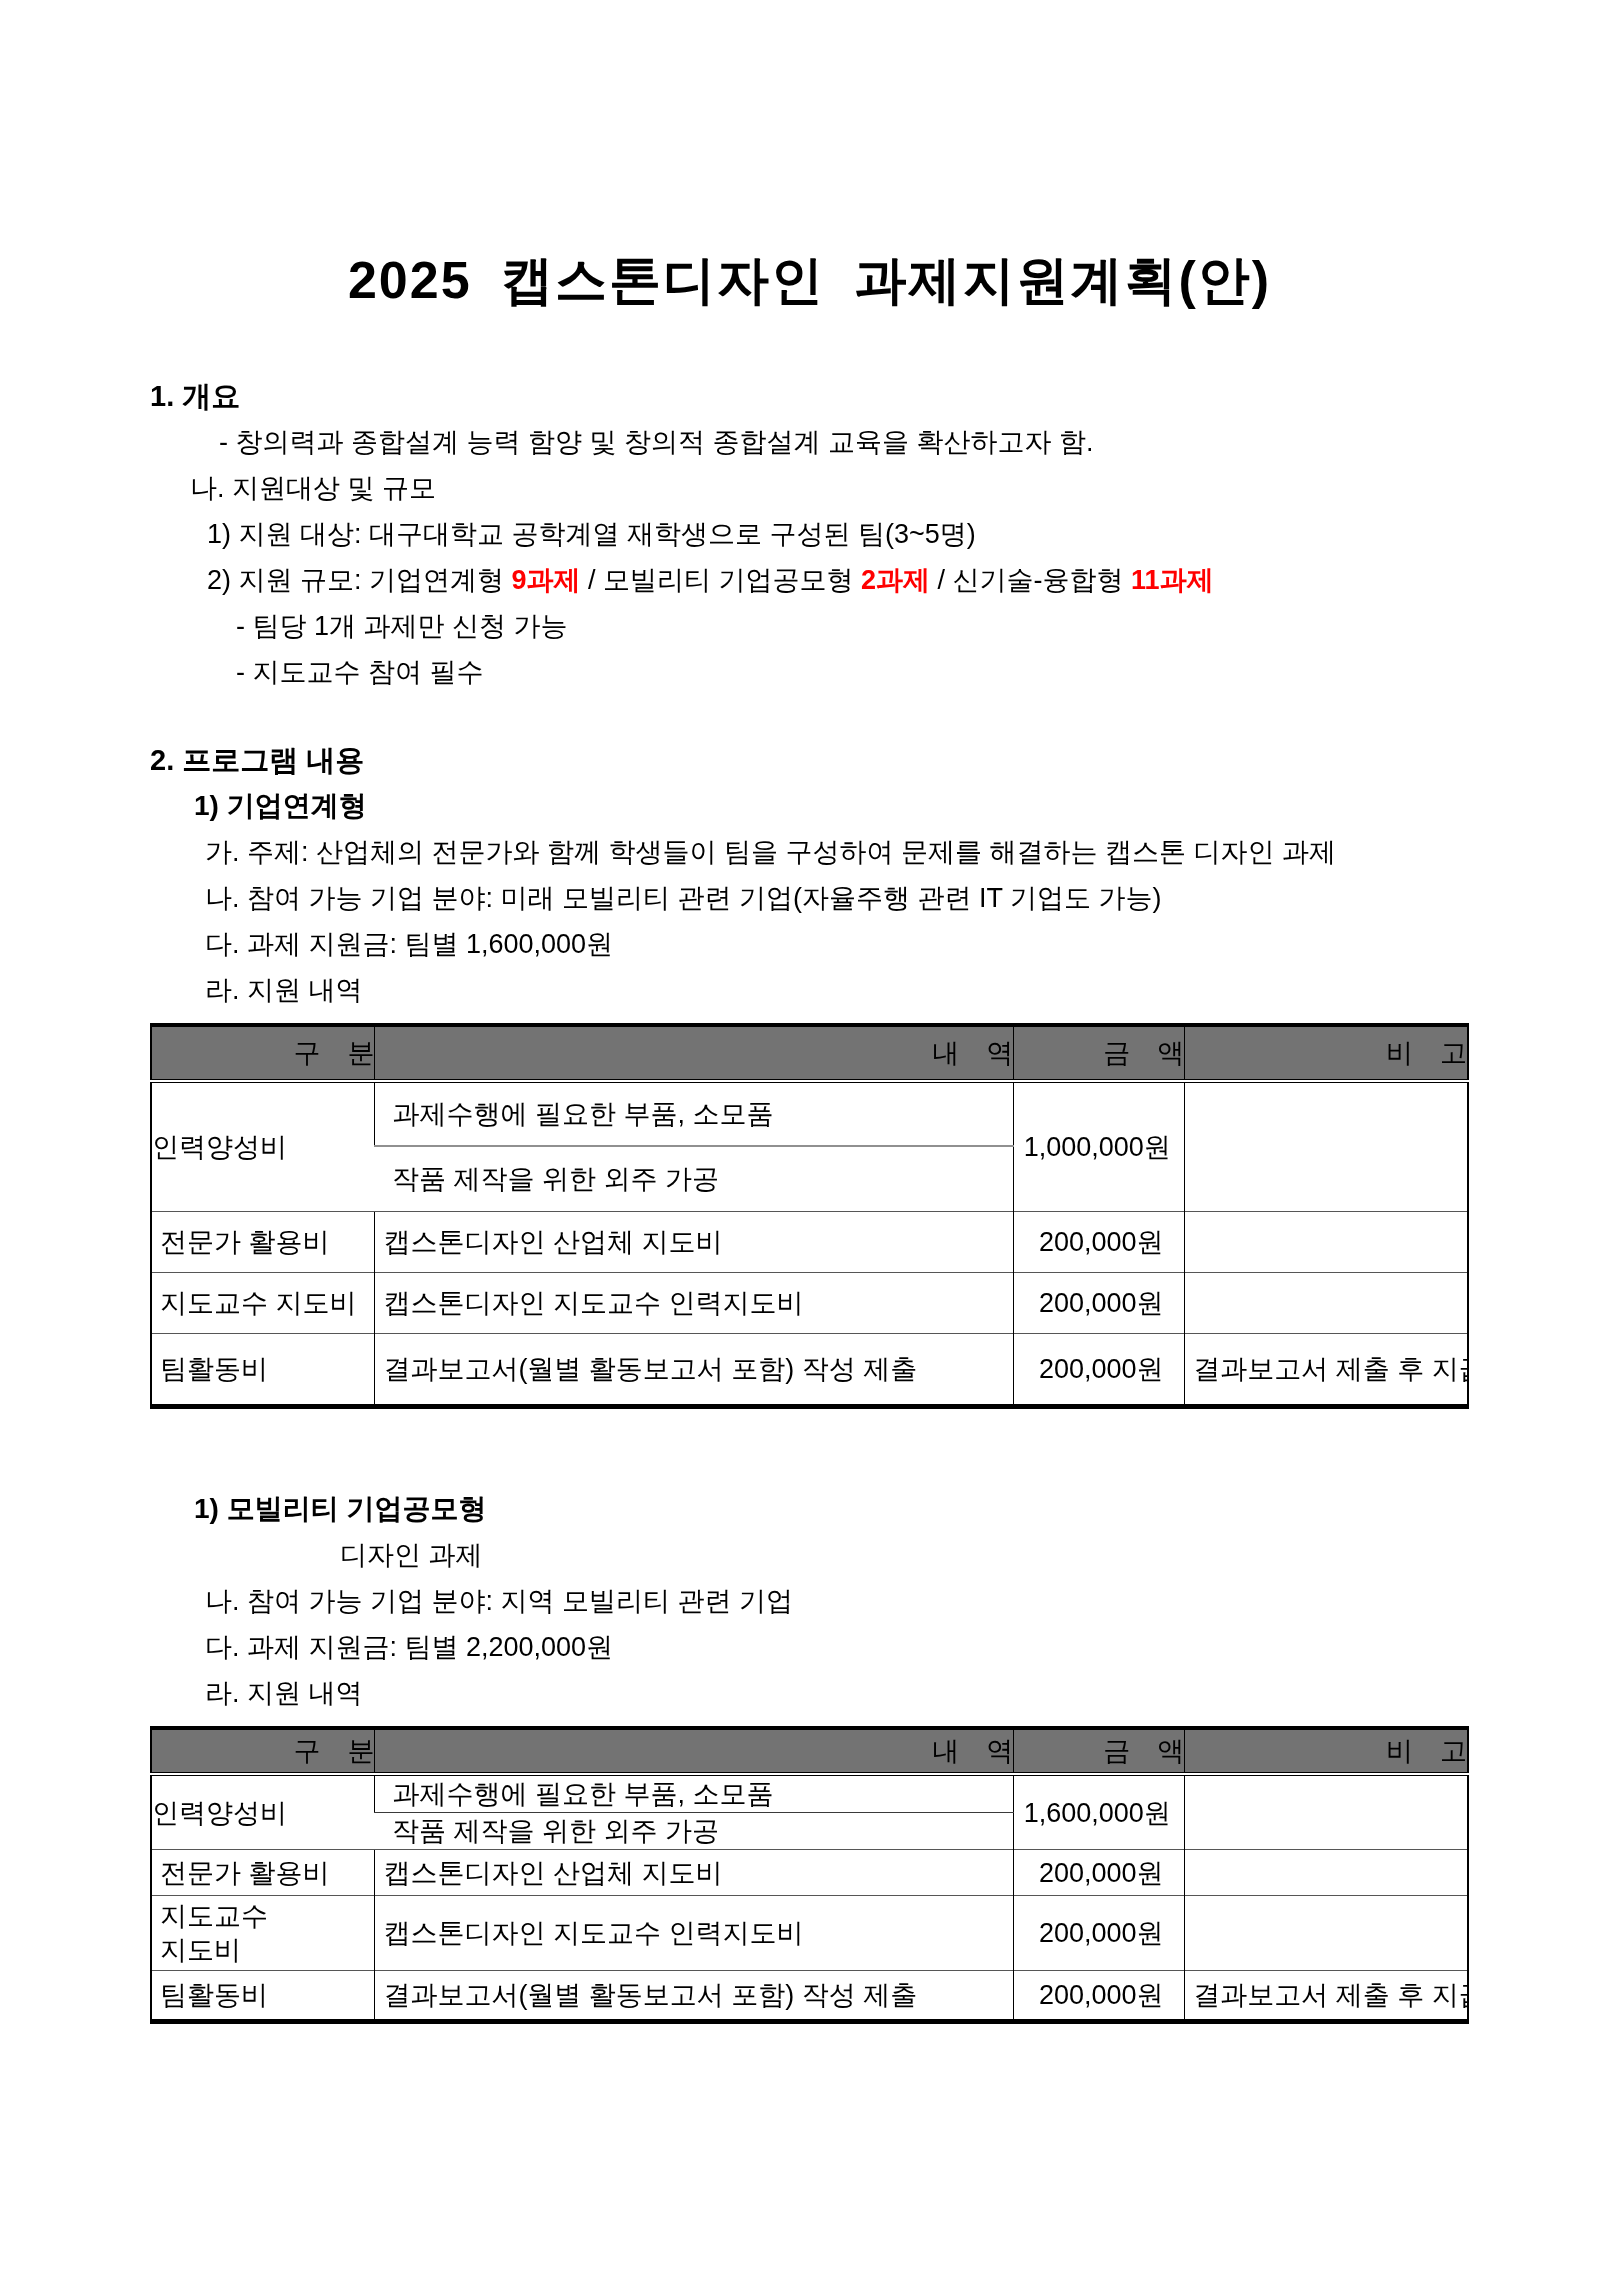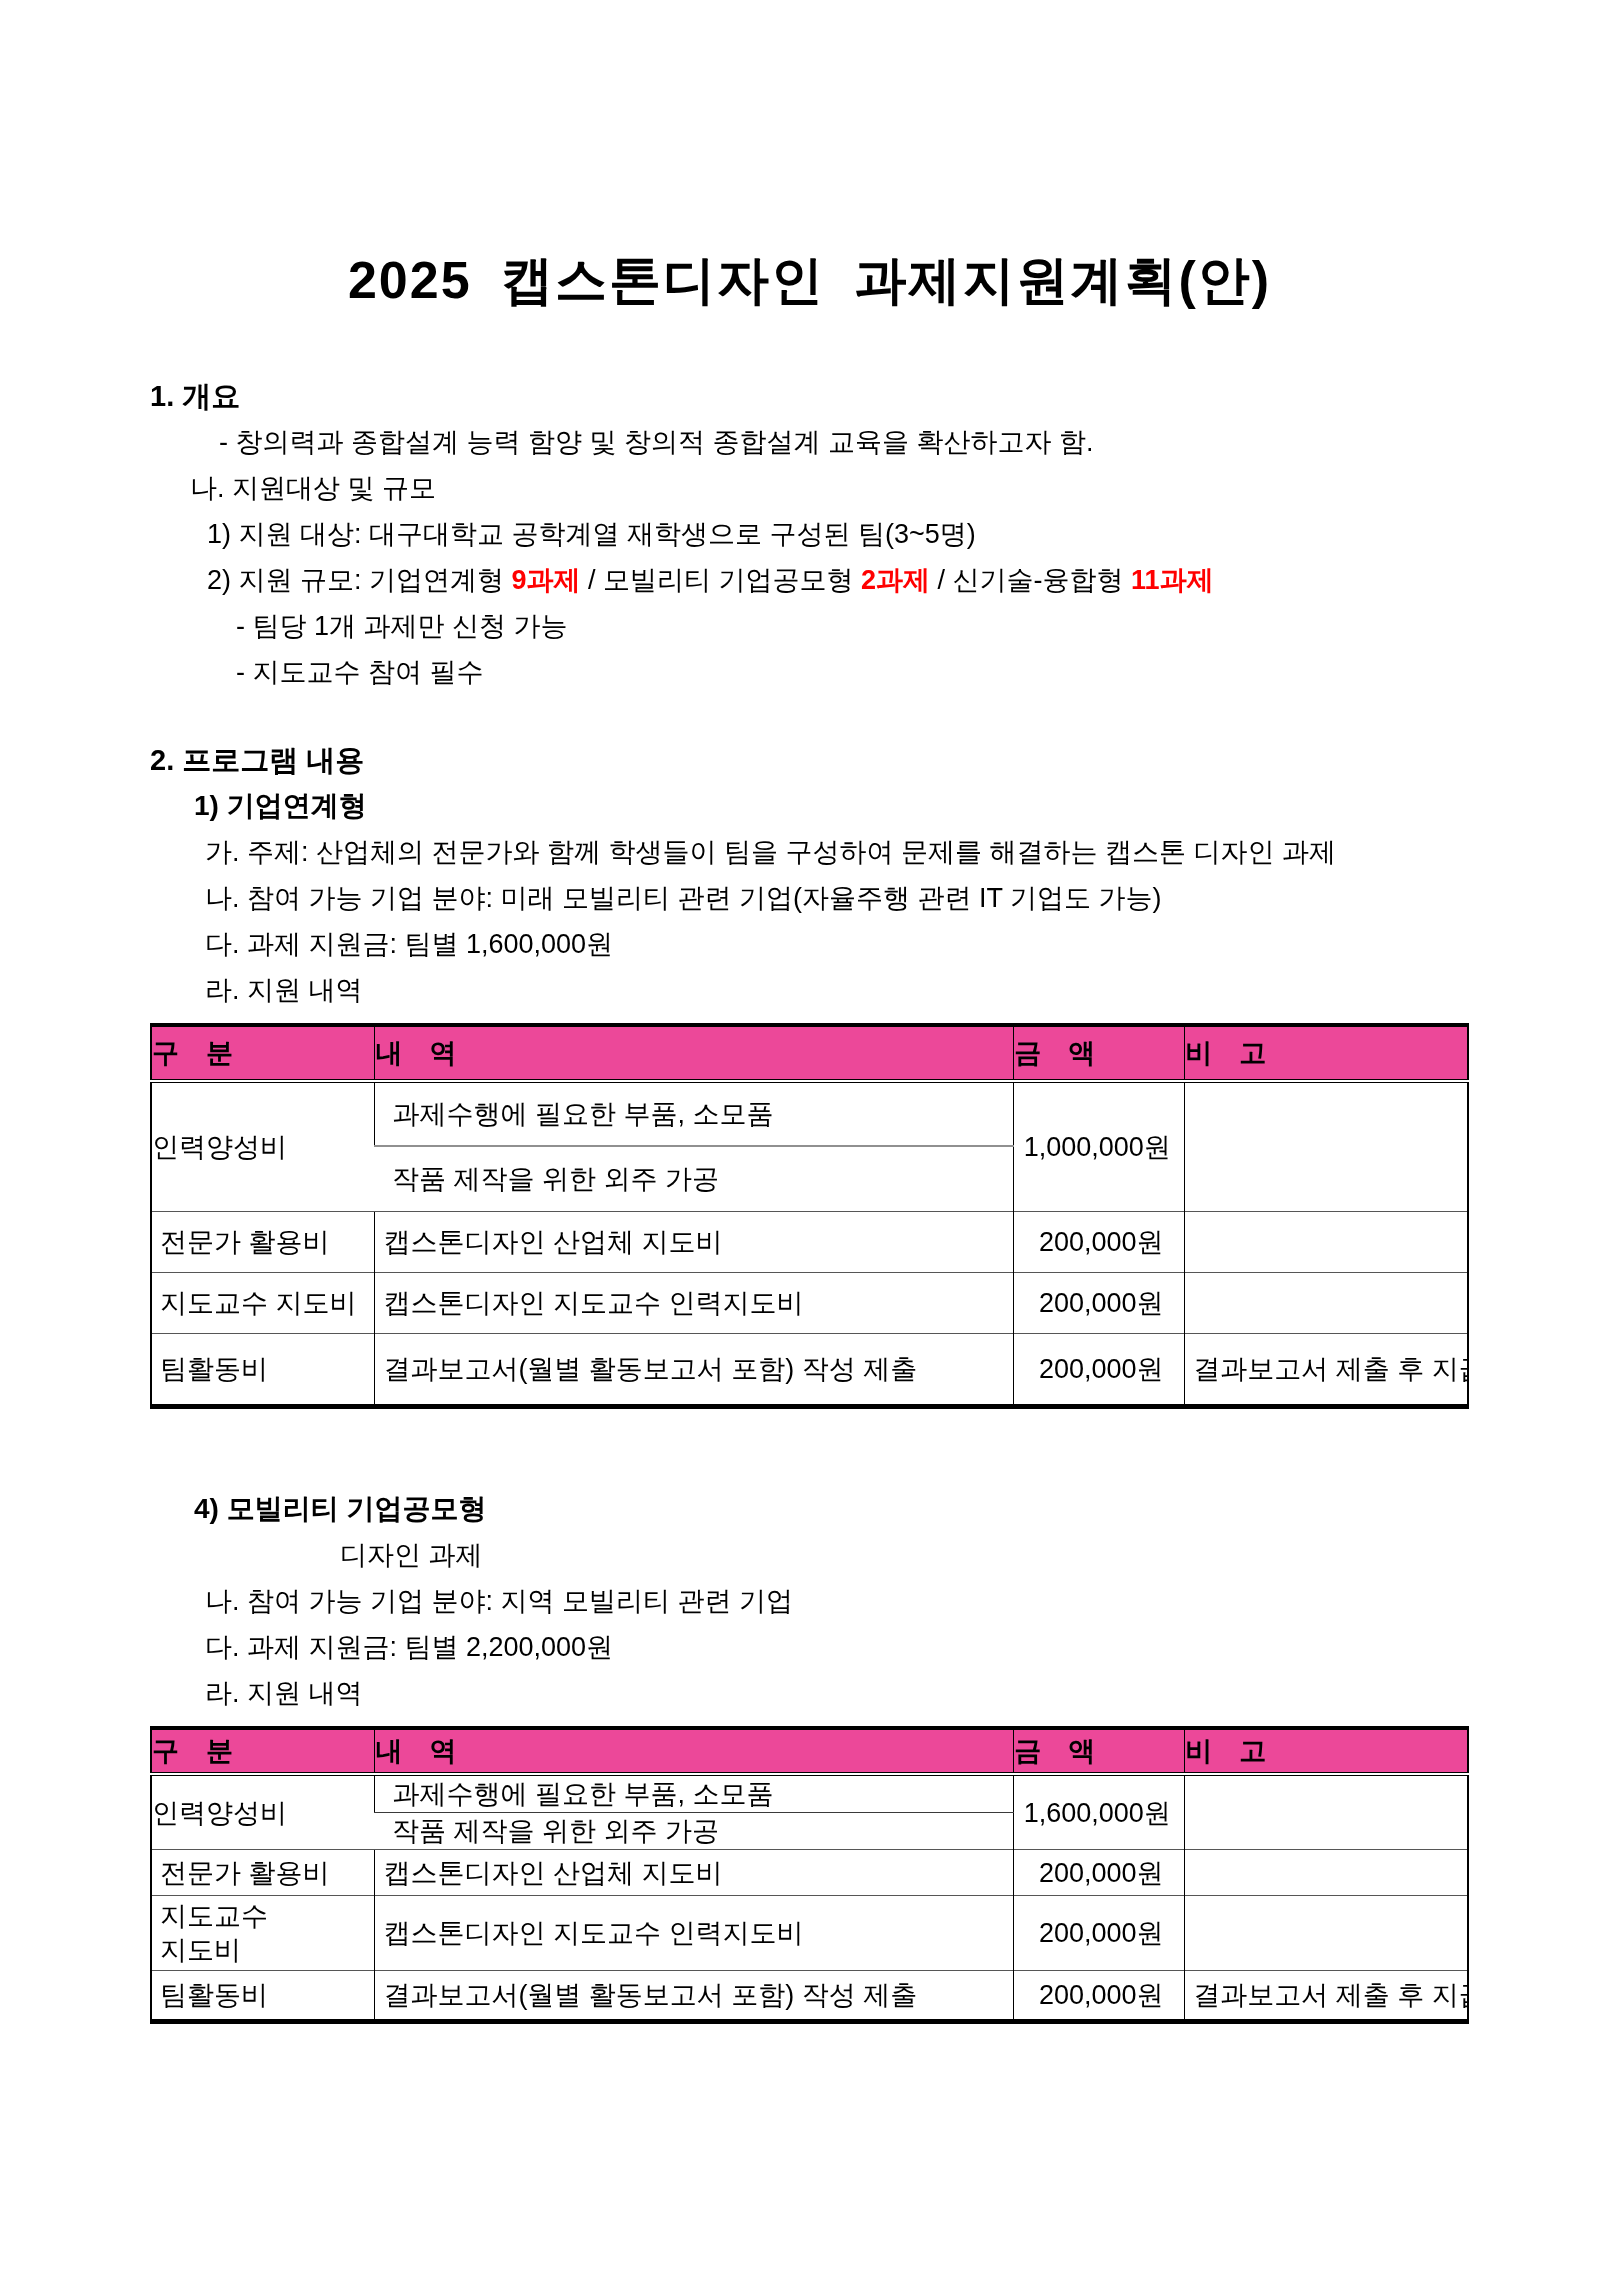--- a/index.html
+++ b/index.html
@@ -54,23 +54,23 @@
     border-right: 2px solid #000;
     margin-top: 10.4px;
   }
   .support-table th, .support-table td {
     border-left: 1.3px solid #000;
     vertical-align: middle;
     overflow: hidden;
   }
   .support-table th:first-child, .support-table td:first-child { border-left: none; }
   .support-table th {
-    background: #ec4899;
-    font-weight: bold;
-    text-align: left;
+    background: #737373;
+    font-weight: normal;
+    text-align: right;
     border-bottom: 4.6px double #000;
     white-space: pre;
   }
   .t1 th { height: 56px; }
   .t2 th { height: 46px; }
   .c-label { text-align: left; margin-top: 16px; }
   .c-item  { text-align: left; padding-left: 17px; }
   .c-amount{ text-align: center; padding-right: 3.9px; white-space: nowrap; }
   .c-note  { text-align: left; padding-left: 7.8px; white-space: nowrap; }
 
@@ -147,21 +147,21 @@
     </tr>
     <tr class="r-team">
       <td class="c-label">팀활동비</td>
       <td class="c-item">결과보고서(월별 활동보고서 포함) 작성 제출</td>
       <td class="c-amount">200,000원</td>
       <td class="c-note">결과보고서 제출 후 지급</td>
     </tr>
   </tbody>
     </table>
 
-  <div class="h-sub gap-sub2">4) 모빌리티 기업공모형</div>
+  <div class="h-sub gap-sub2">1) 모빌리티 기업공모형</div>
   <div class="line ind-cont">디자인 과제</div>
   <div class="line ind-item">나. 참여 가능 기업 분야: 지역 모빌리티 관련 기업</div>
   <div class="line ind-item">다. 과제 지원금: 팀별 2,200,000원</div>
   <div class="line ind-item">라. 지원 내역</div>
 
   <table class="support-table t2">
     <colgroup>
       <col style="width:17%">
         <col style="width:48.5%">
         <col style="width:13%">

